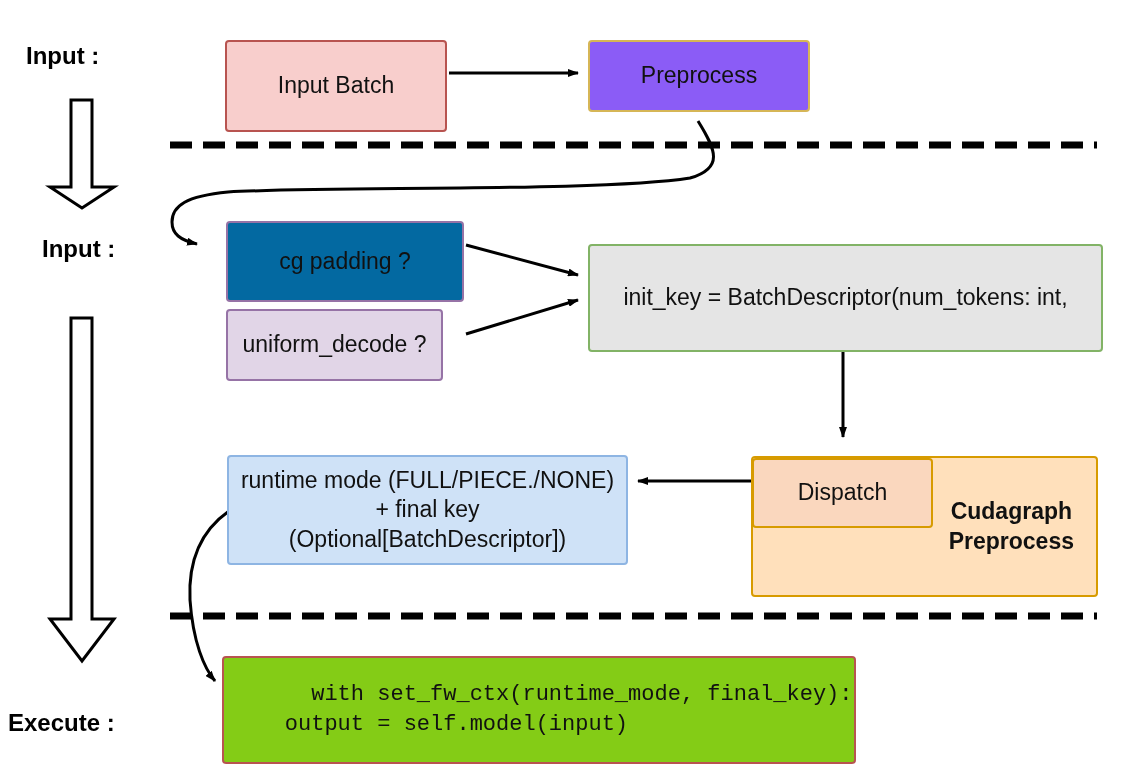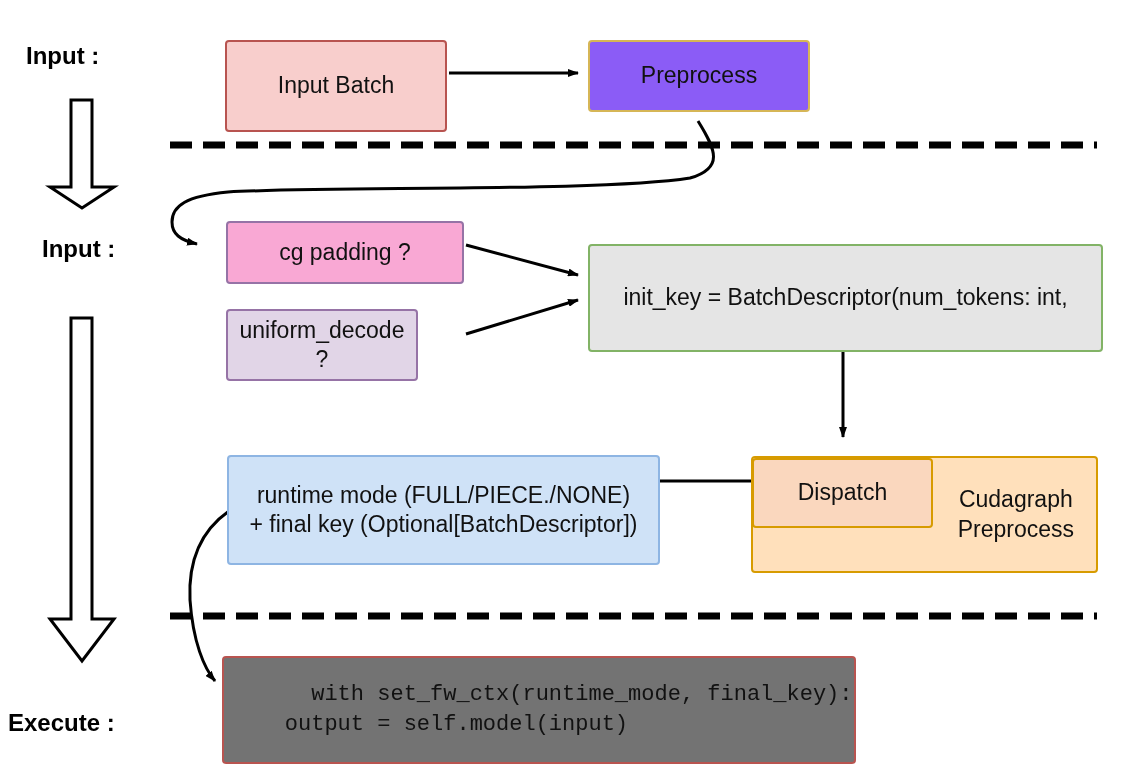--- a/index.html
+++ b/index.html
@@ -60,35 +60,35 @@
     padding-left: 8px;
   }
   .node-inner-label {
     display: block;
     width: 100%;
   }
   #node-input-batch   { left: 225px; top: 28px;  width: 222px; height: 92px;
                         background: #f8cecc; border-color: #b85450; }
   #node-preprocess    { left: 588px; top: 28px;  width: 222px; height: 72px;
                         background: #8b5cf6; border-color: #d6b656; }
-  #node-cg-padding    { left: 226px; top: 209px; width: 238px; height: 63px;
-                        background: #f9a8d4; border-color: #9673a6; }
-  #node-uniform-dec   { left: 226px; top: 297px; width: 192px; height: 72px;
+  #node-cg-padding    { left: 226px; top: 209px; width: 238px; height: 81px;
+                        background: #0369a1; border-color: #9673a6; }
+  #node-uniform-dec   { left: 226px; top: 297px; width: 217px; height: 72px;
                         background: #e1d5e7; border-color: #9673a6; }
   #node-init-key      { left: 588px; top: 232px; width: 515px; height: 108px;
                         background: #e5e5e5; border-color: #82b366; }
-  #node-cudagraph     { left: 751px; top: 444px; width: 347px; height: 117px;
+  #node-cudagraph     { left: 751px; top: 444px; width: 347px; height: 141px;
                         background: #ffe0bb; border-color: #d79b00;
-                        justify-content: flex-end; padding-right: 22px; }
+                        justify-content: flex-end; padding-right: 22px; font-weight: bold; }
   #node-dispatch      { left: 752px; top: 446px; width: 181px; height: 70px;
                         background: #fad7be; border-color: #d79b00; z-index: 3; }
-  #node-runtime-mode  { left: 227px; top: 443px; width: 433px; height: 110px;
+  #node-runtime-mode  { left: 227px; top: 443px; width: 401px; height: 110px;
                         background: #cfe2f7; border-color: #8eb5e3; }
   #node-execute-code  { left: 222px; top: 644px; width: 634px; height: 108px;
-                        background: #737373; border-color: #b85450; }
+                        background: #84cc16; border-color: #b85450; }
   #label-input   { left: 26px;  top: 42px;  }
   #label-plan    { left: 42px;  top: 235px; }
   #label-execute { left: 8px;   top: 668px; margin-top: 41px; }
 </style>
 </head>
 <body>
 
 <div id="canvas">
 
   <svg class="svg-layer" viewBox="0 0 1142 770" width="1142" height="770">

